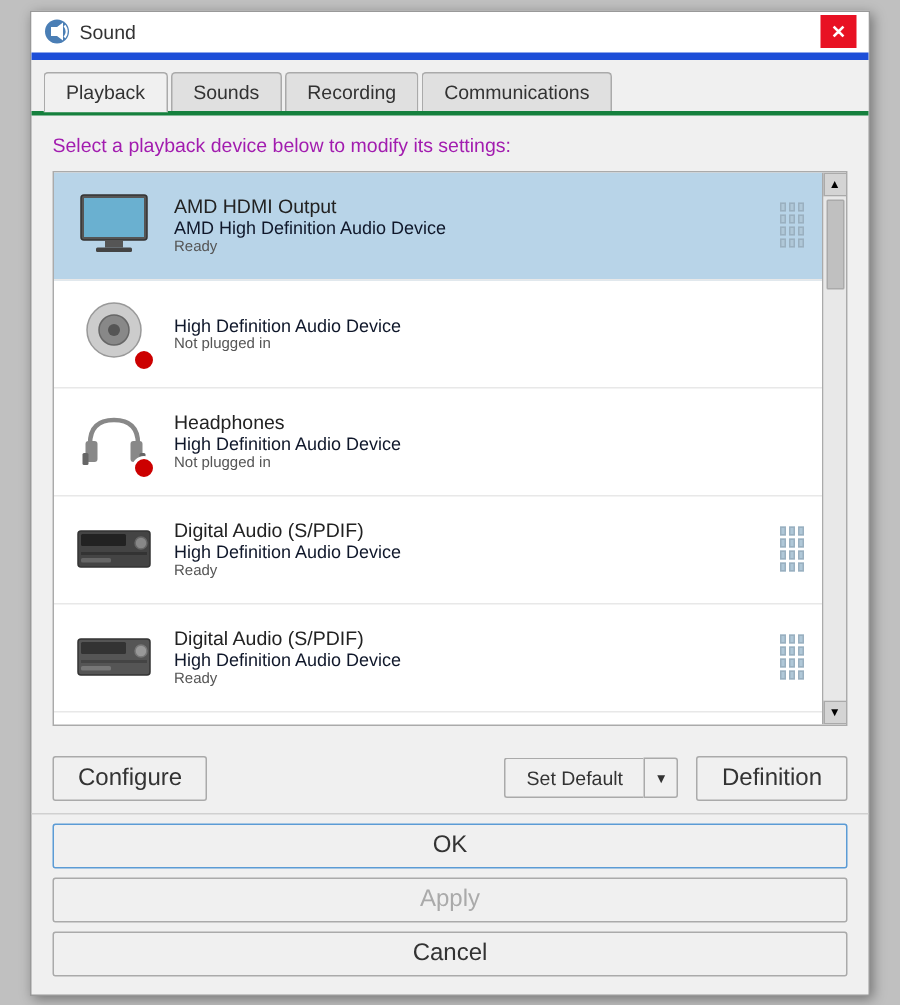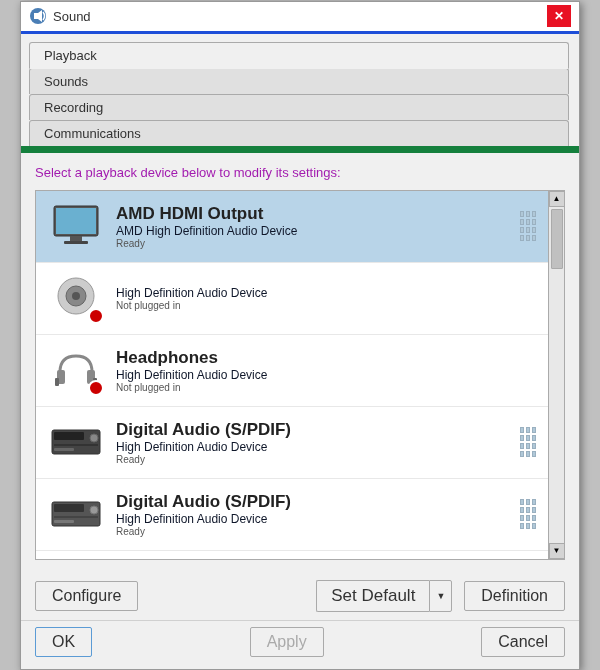--- a/index.html
+++ b/index.html
@@ -18,21 +18,21 @@
       background: #f0f0f0;
       border: 1px solid #999;
       box-shadow: 2px 2px 8px rgba(0,0,0,0.4);
     }
     .title-bar {
       background: #fff;
       display: flex;
       align-items: center;
       justify-content: space-between;
       padding: 6px 8px;
-      border-bottom: 3px solid #1d4ed8;
+      border-bottom: 5px solid #1d4ed8;
       height: 32px;
     }
     .title-bar-left {
       display: flex;
       align-items: center;
       gap: 6px;
     }
     .title-bar-icon {
       width: 18px;
       height: 18px;
@@ -51,22 +51,21 @@
       cursor: pointer;
       display: flex;
       align-items: center;
       justify-content: center;
       font-weight: bold;
     }
     .tabs {
       display: flex;
       padding: 8px 8px 0 8px;
       background: #f0f0f0;
-      border-bottom: 7px solid #15803d;
-      flex-direction: column;
+      border-bottom: 3px solid #15803d;
     }
     .tab {
       padding: 5px 14px;
       border: 1px solid #aaa;
       border-bottom: none;
       background: #e0e0e0;
       cursor: pointer;
       font-size: 13px;
       color: #333;
       margin-right: 2px;
@@ -116,22 +115,22 @@
       align-items: center;
       justify-content: center;
       flex-shrink: 0;
       margin-right: 10px;
       position: relative;
     }
     .device-info {
       flex: 1;
     }
     .device-name {
-      font-weight: bold;
-      font-size: 17px;
+      font-weight: normal;
+      font-size: 13px;
       color: #222;
     }
     .device-driver {
       font-size: 12px;
       color: #0f172a;
     }
     .device-status {
       font-size: 10px;
       color: #555;
     }
@@ -211,37 +210,38 @@
       display: flex;
       margin-left: auto;
       margin-right: 6px;
     }
     .set-default-main {
       padding: 5px 14px;
       border: 1px solid #aaa;
       border-right: none;
       background: #f0f0f0;
       cursor: pointer;
-      font-size: 17px;
+      font-size: 13px;
       border-radius: 2px 0 0 2px;
     }
     .set-default-arrow {
       padding: 5px 6px;
       border: 1px solid #aaa;
       background: #f0f0f0;
       cursor: pointer;
       font-size: 9px;
       border-radius: 0 2px 2px 0;
     }
     .dialog-footer {
       display: flex;
-      justify-content: space-between;
+      justify-content: flex-end;
       padding: 6px 14px 12px;
       gap: 6px;
       border-top: 1px solid #d0d0d0;
+      flex-direction: column;
     }
     
     .monitor-icon svg, .speaker-icon svg, .headphone-icon svg, .digital-icon svg {
       width: 52px;
       height: 48px;
     }
     .record-badge {
       position: absolute;
       bottom: 2px;
       right: 2px;

